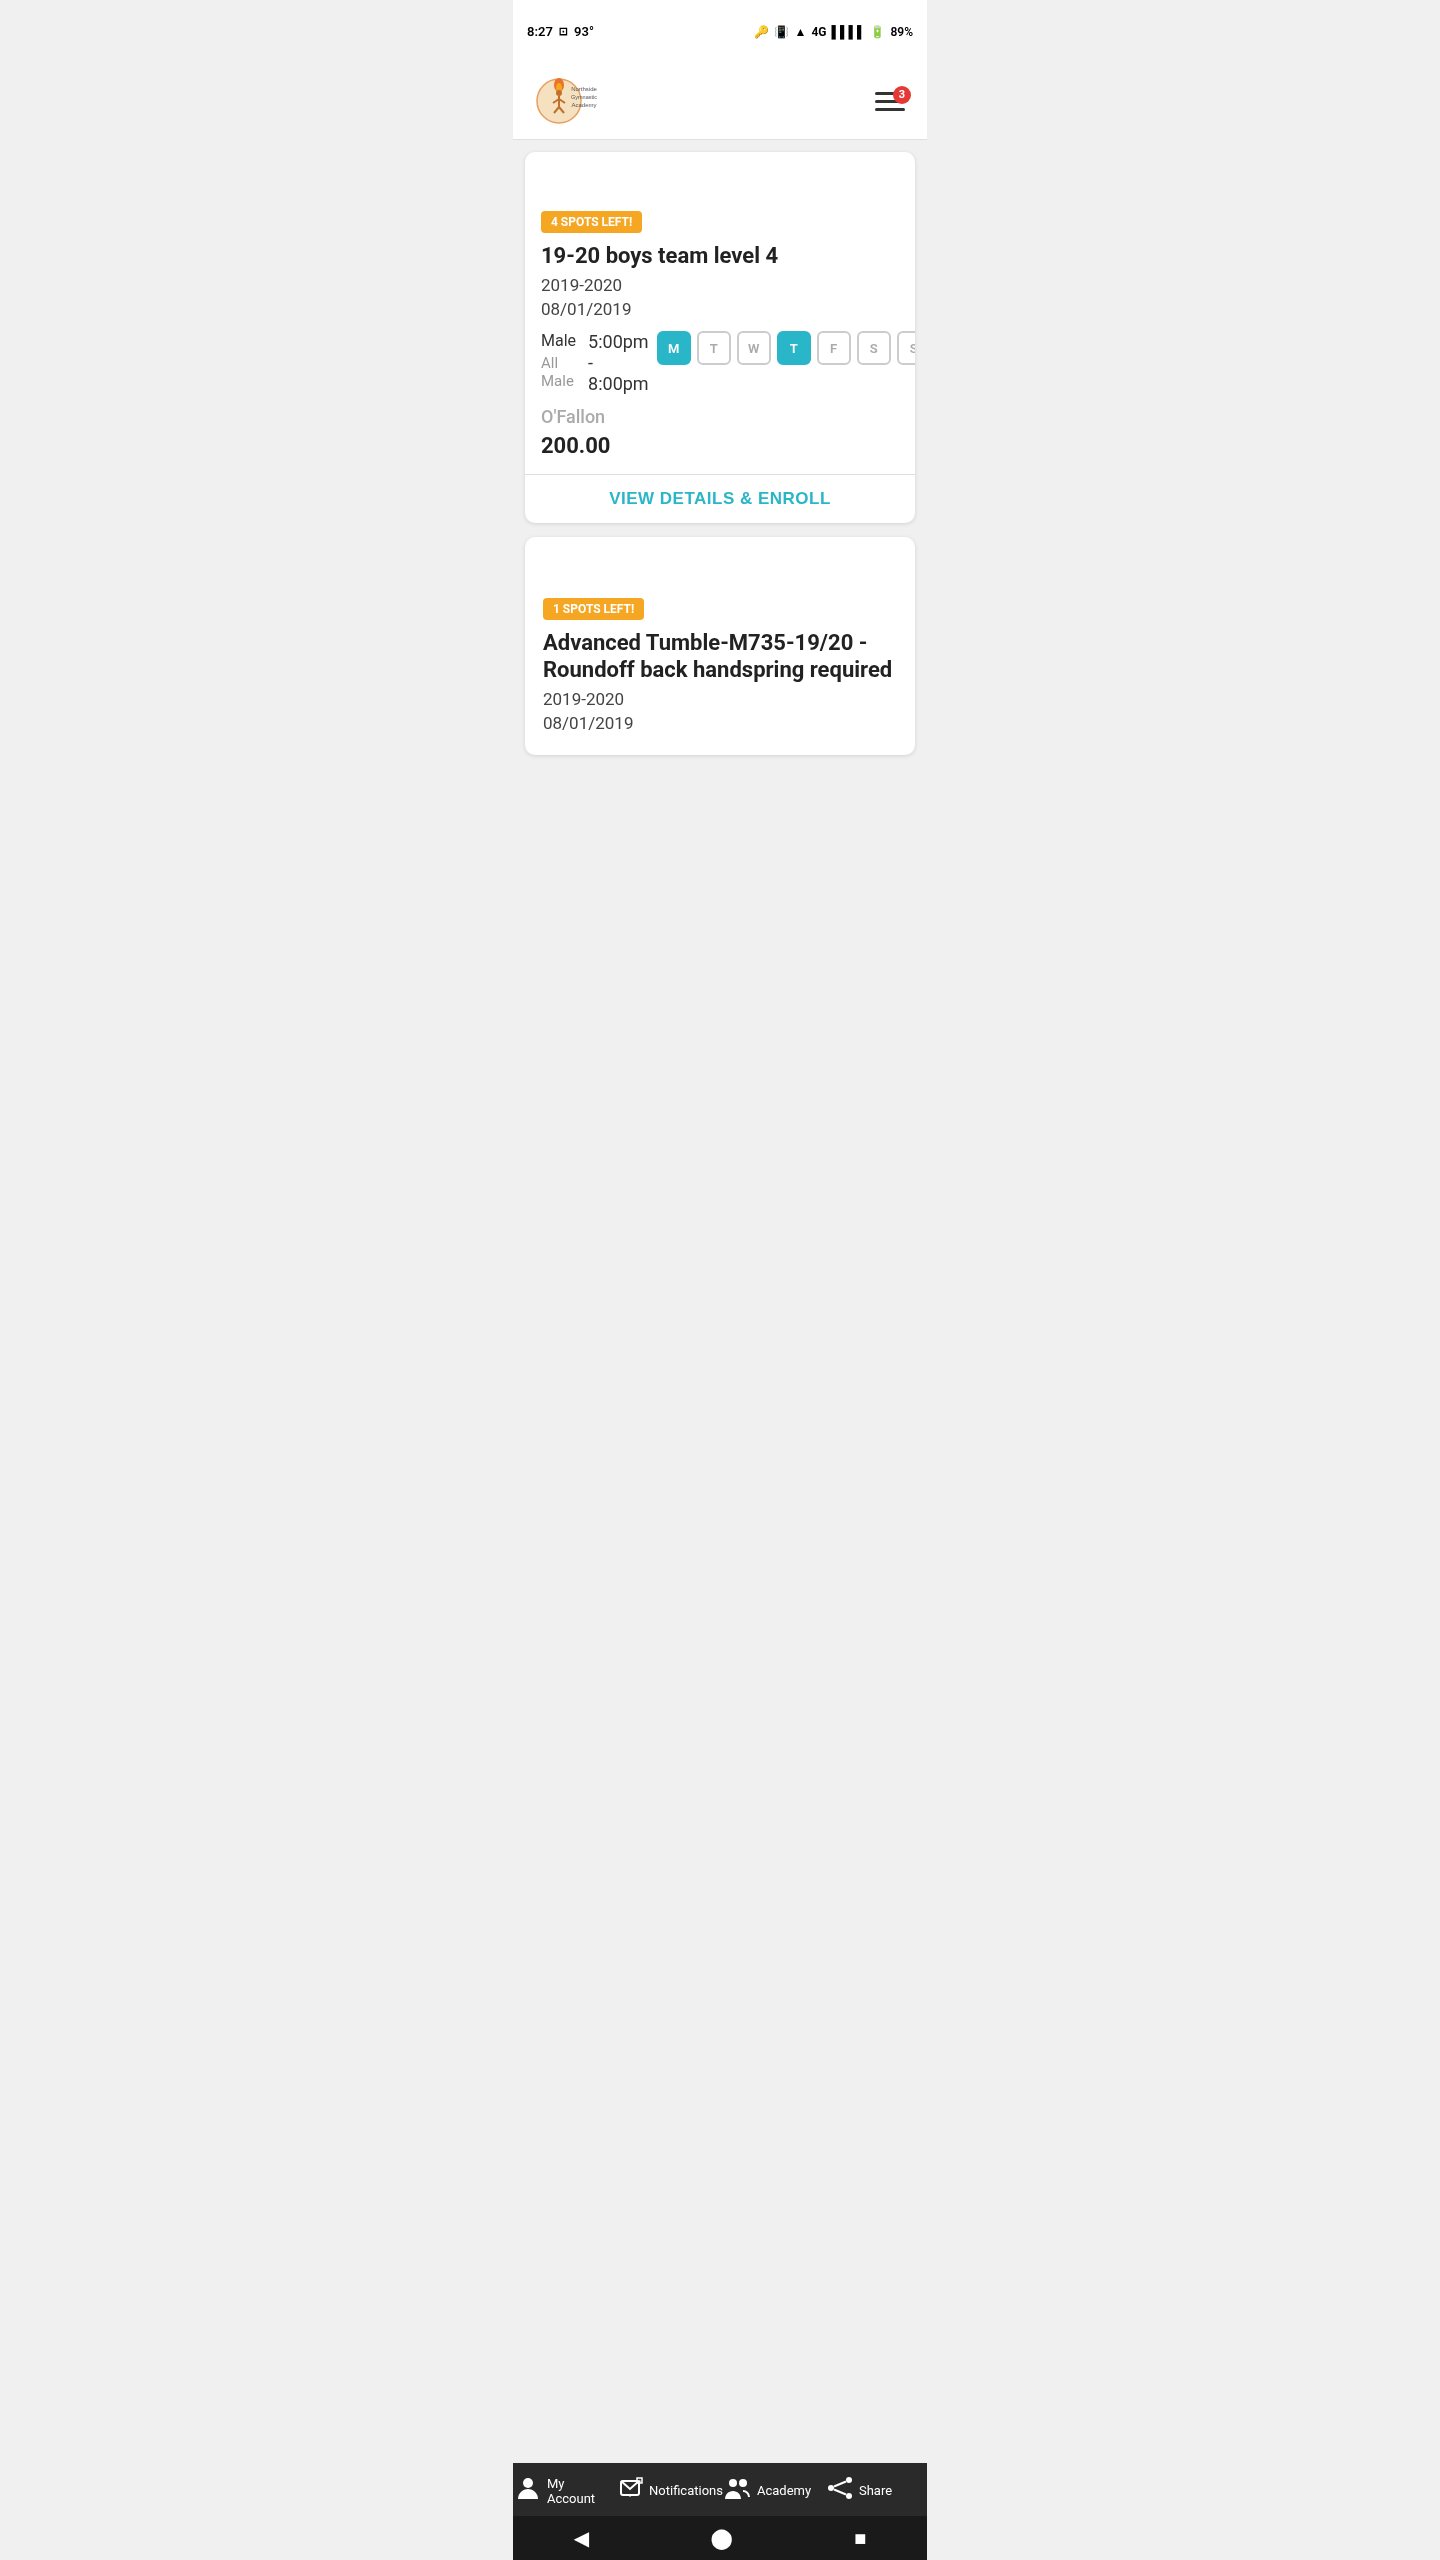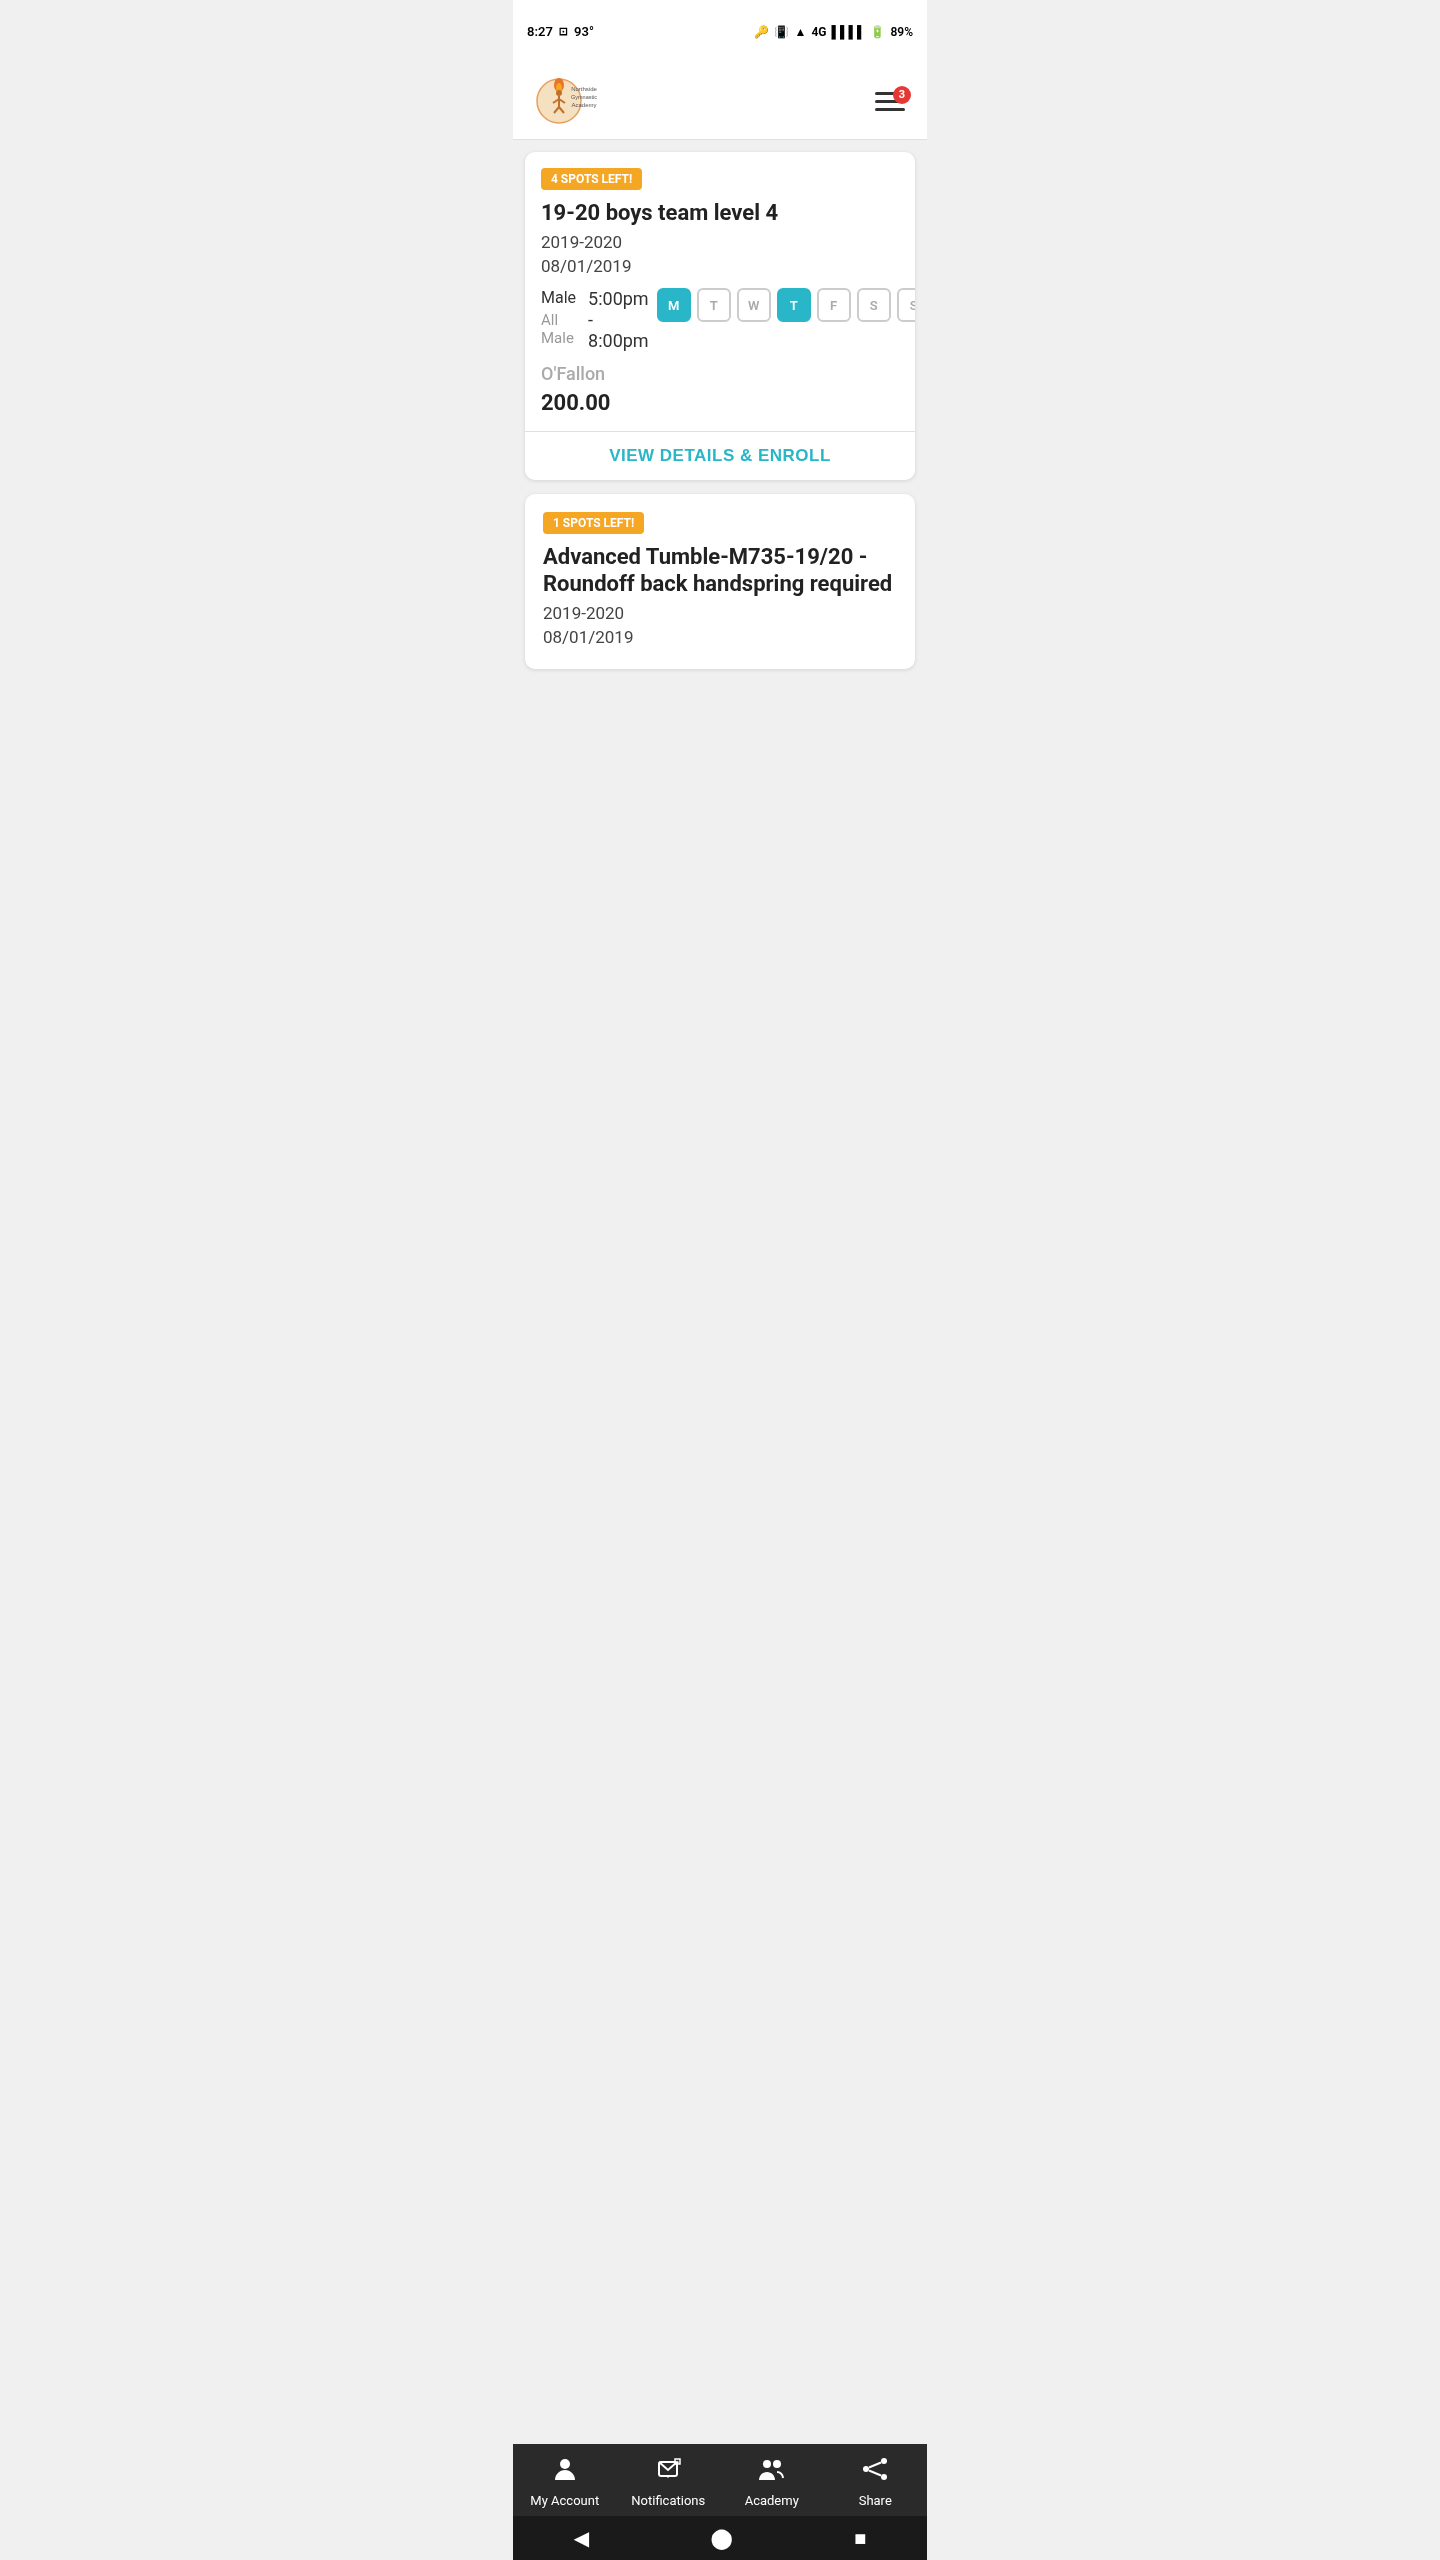--- a/index.html
+++ b/index.html
@@ -89,20 +89,21 @@
     .spots-badge {
       display: inline-block;
       background: #f5a623;
       color: #fff;
       font-size: 12px;
       font-weight: 700;
       padding: 4px 10px;
       border-radius: 4px;
       margin-bottom: 10px;
       text-transform: uppercase;
+      margin-top: 43px;
     }
     .class-title {
       font-size: 22px;
       font-weight: 700;
       color: #222;
       margin-bottom: 6px;
       line-height: 1.2;
     }
     .class-year, .class-date {
       font-size: 17px;
@@ -180,21 +181,21 @@
       transform: translateX(-50%);
       width: 414px;
       background: #2a2a2a;
       display: flex;
       justify-content: space-around;
       align-items: center;
       padding: 10px 0 8px;
     }
     .nav-item {
       display: flex;
-      flex-direction: column;
+      flex-direction: row;
       align-items: center;
       gap: 4px;
       cursor: pointer;
       flex: 1;
     }
     .nav-icon { color: #fff; font-size: 28px; line-height: 1; }
     .nav-label {
       color: #fff;
       font-size: 13px;
       font-weight: 400;

